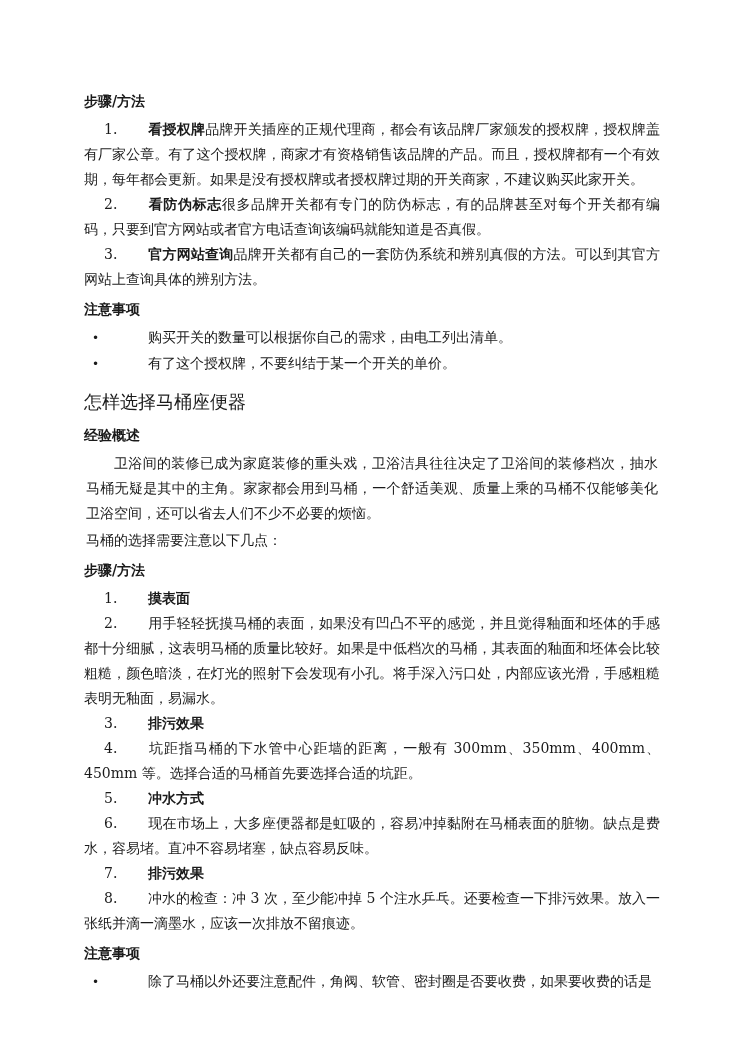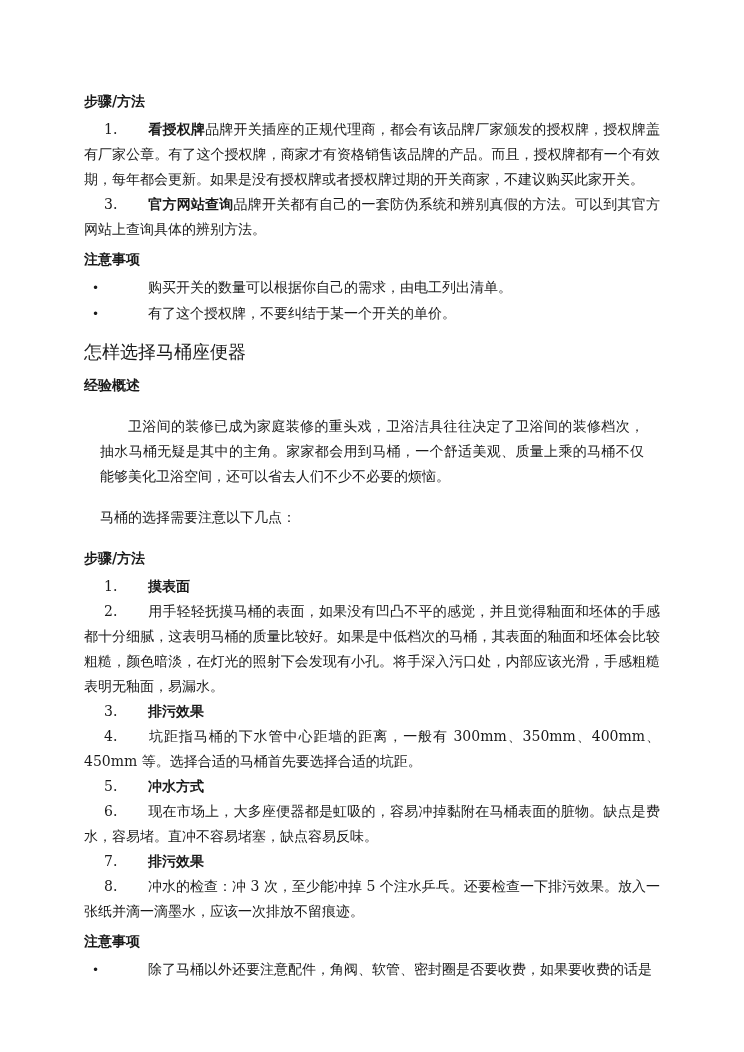--- a/index.html
+++ b/index.html
@@ -25,21 +25,21 @@
     font-weight: bold;
     margin: 5px 0 3px 0;
   }
   .title {
     font-size: 18px;
     font-weight: 400;
     line-height: 32px;
     margin: 9px 0 5px 0;
   }
   .para {
-    margin: 16px;
+    margin: 2px;
     text-align: justify;
   }
   .indent {
     text-indent: 2em;
   }
   .step {
     margin: 0;
     text-align: justify;
   }
   .step .num {
@@ -65,20 +65,21 @@
   }
 </style>
 </head>
 <body>
 
 <div class="page">
 
   <h3 class="h">步骤/方法</h3>
   <div>
       <p class="step"><span class="num">1.</span><span class="b">看授权牌</span><span class="t">品牌开关插座的正规代理商，都会有该品牌厂家颁发的授权牌，授权牌盖有厂家公章。有了这个授权牌，商家才有资格销售该品牌的产品。而且，授权牌都有一个有效期，每年都会更新。如果是没有授权牌或者授权牌过期的开关商家，不建议购买此家开关。</span></p>
+      <p class="step"><span class="num">2.</span><span class="b">看防伪标志</span><span class="t">很多品牌开关都有专门的防伪标志，有的品牌甚至对每个开关都有编码，只要到官方网站或者官方电话查询该编码就能知道是否真假。</span></p>
       <p class="step"><span class="num">3.</span><span class="b">官方网站查询</span><span class="t">品牌开关都有自己的一套防伪系统和辨别真假的方法。可以到其官方网站上查询具体的辨别方法。</span></p>
     </div>
 
   <h3 class="h">注意事项</h3>
   <div>
       <p class="bullet"><span class="dot">•</span><span class="t">购买开关的数量可以根据你自己的需求，由电工列出清单。</span></p>
       <p class="bullet"><span class="dot">•</span><span class="t">有了这个授权牌，不要纠结于某一个开关的单价。</span></p>
     </div>
 
   <h1 class="title">怎样选择马桶座便器</h1>

